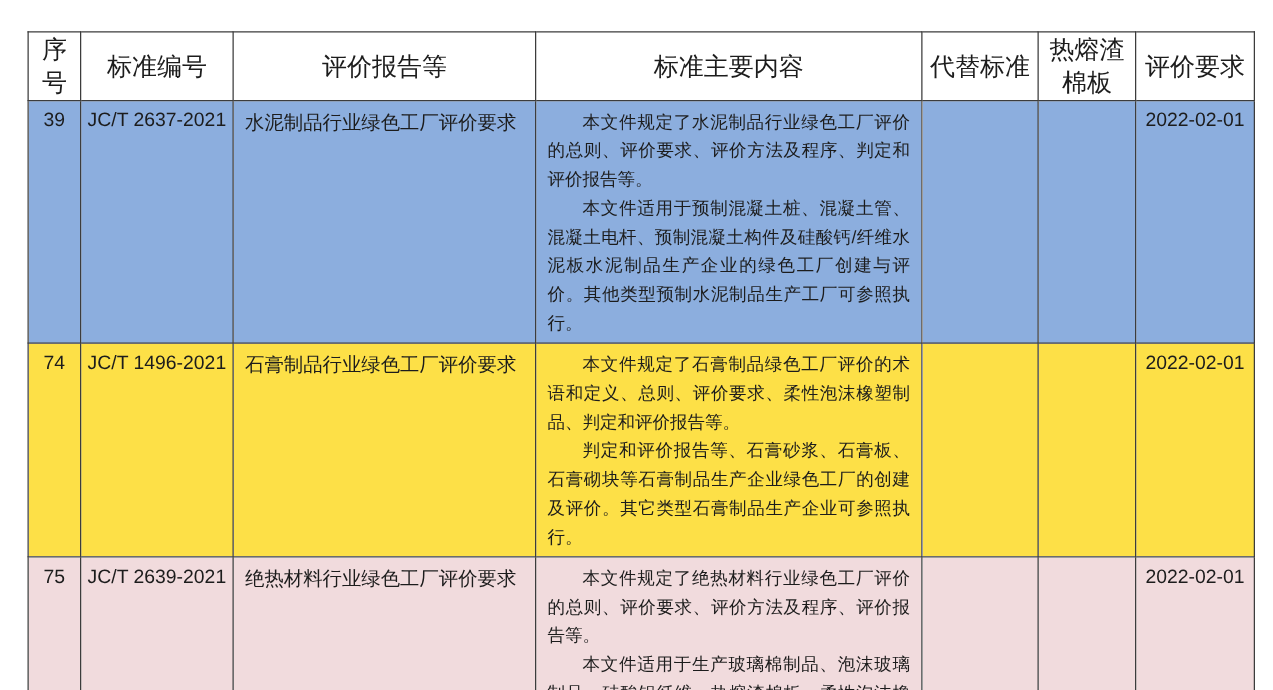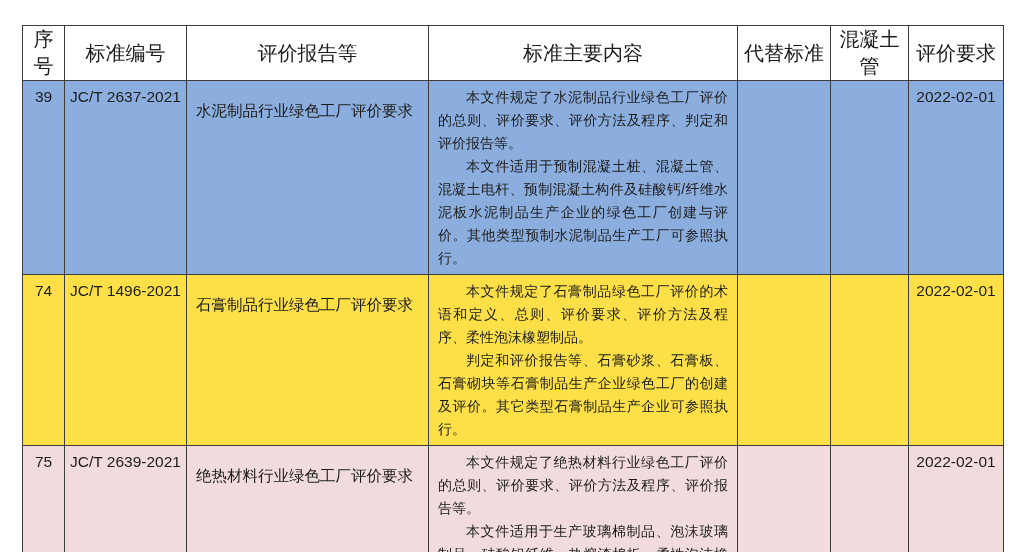--- a/index.html
+++ b/index.html
@@ -23,21 +23,21 @@
   thead th{
     height:34px;vertical-align:middle;text-align:center;
     font-weight:500;background:#ffffff;font-size:20px;
     padding:0 2px;
   }
   tbody tr.r0{height:164px;}
   tbody tr.r1{height:142px;}
   tbody tr.r2{height:159px;}
   tbody tr:last-child td{border-bottom-width:2.5px;}
   td.center{text-align:center;padding-top:7px;}
-  td.name-cell{text-align:left;padding:19px 8px 0 9px;line-height:22px;}
+  td.name-cell{text-align:left;padding:7px 8px 0 9px;line-height:22px;}
   td.content-cell{padding:5px 9px 4px 9px;}
   .para{
     margin:0;text-indent:2em;text-align:justify;
     line-height:23px;font-size:14px;
     word-break:break-all;
   }
 </style>
 </head>
 <body>
 
@@ -52,21 +52,21 @@
       <col style="width:78px">
       <col style="width:95px">
     </colgroup>
     <thead>
       <tr>
         <th>序号</th>
         <th>标准编号</th>
         <th>评价报告等</th>
         <th>标准主要内容</th>
         <th>代替标准</th>
-        <th>混凝土管</th>
+        <th>热熔渣棉板</th>
         <th>评价要求</th>
       </tr>
     </thead>
     <tbody>
       <tr class="r0" style="background-color: rgb(140, 174, 222);">
         <td class="center">39</td>
         <td class="center">JC/T 2637-2021</td>
         <td class="name-cell">水泥制品行业绿色工厂评价要求</td>
         <td class="content-cell">
           <p class="para">本文件规定了水泥制品行业绿色工厂评价的总则、评价要求、评价方法及程序、判定和评价报告等。</p>
@@ -74,21 +74,21 @@
         </td>
         <td class="center"></td>
         <td class="center"></td>
         <td class="center">2022-02-01</td>
       </tr>
       <tr class="r1" style="background-color: #fde047;">
         <td class="center">74</td>
         <td class="center">JC/T 1496-2021</td>
         <td class="name-cell">石膏制品行业绿色工厂评价要求</td>
         <td class="content-cell">
-          <p class="para">本文件规定了石膏制品绿色工厂评价的术语和定义、总则、评价要求、评价方法及程序、柔性泡沫橡塑制品。</p>
+          <p class="para">本文件规定了石膏制品绿色工厂评价的术语和定义、总则、评价要求、柔性泡沫橡塑制品、判定和评价报告等。</p>
           <p class="para">判定和评价报告等、石膏砂浆、石膏板、石膏砌块等石膏制品生产企业绿色工厂的创建及评价。其它类型石膏制品生产企业可参照执行。</p>
         </td>
         <td class="center"></td>
         <td class="center"></td>
         <td class="center">2022-02-01</td>
       </tr>
       <tr class="r2" style="background-color: rgb(241, 219, 221);">
         <td class="center">75</td>
         <td class="center">JC/T 2639-2021</td>
         <td class="name-cell">绝热材料行业绿色工厂评价要求</td>

